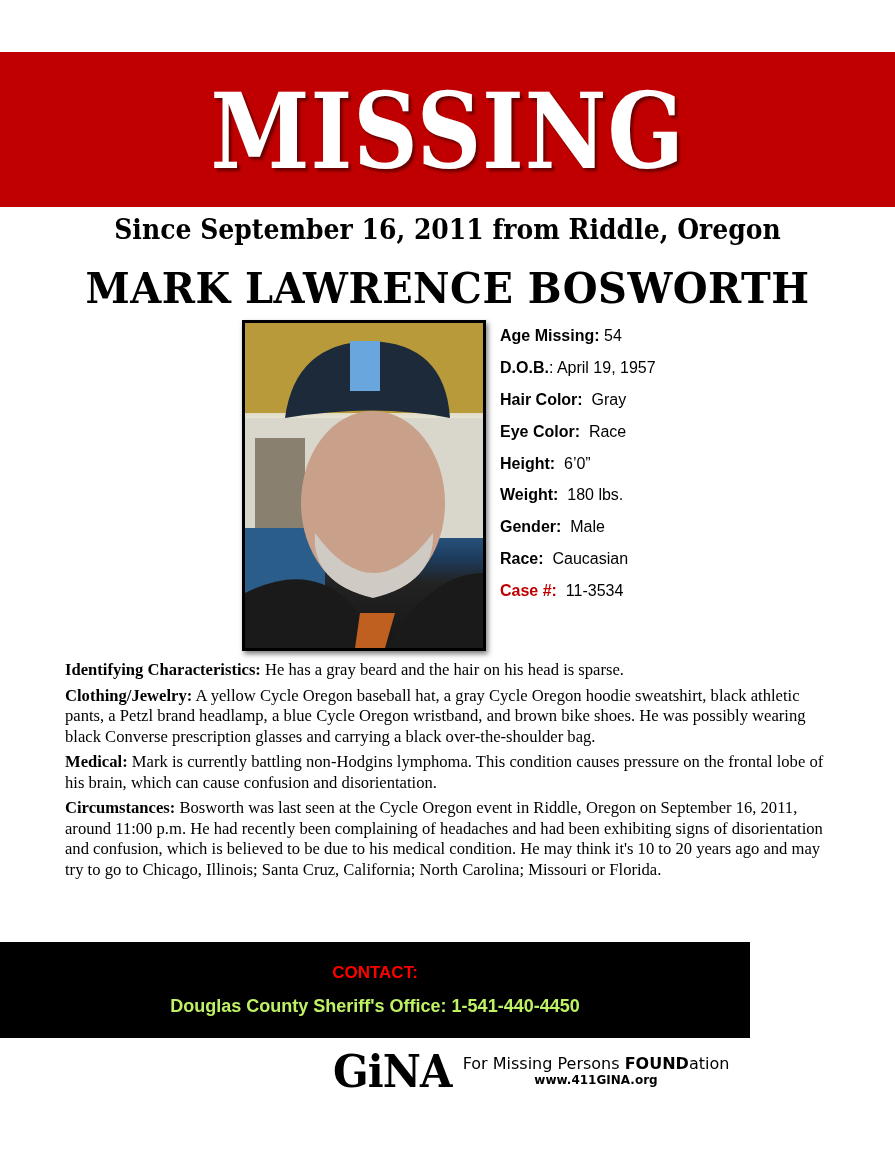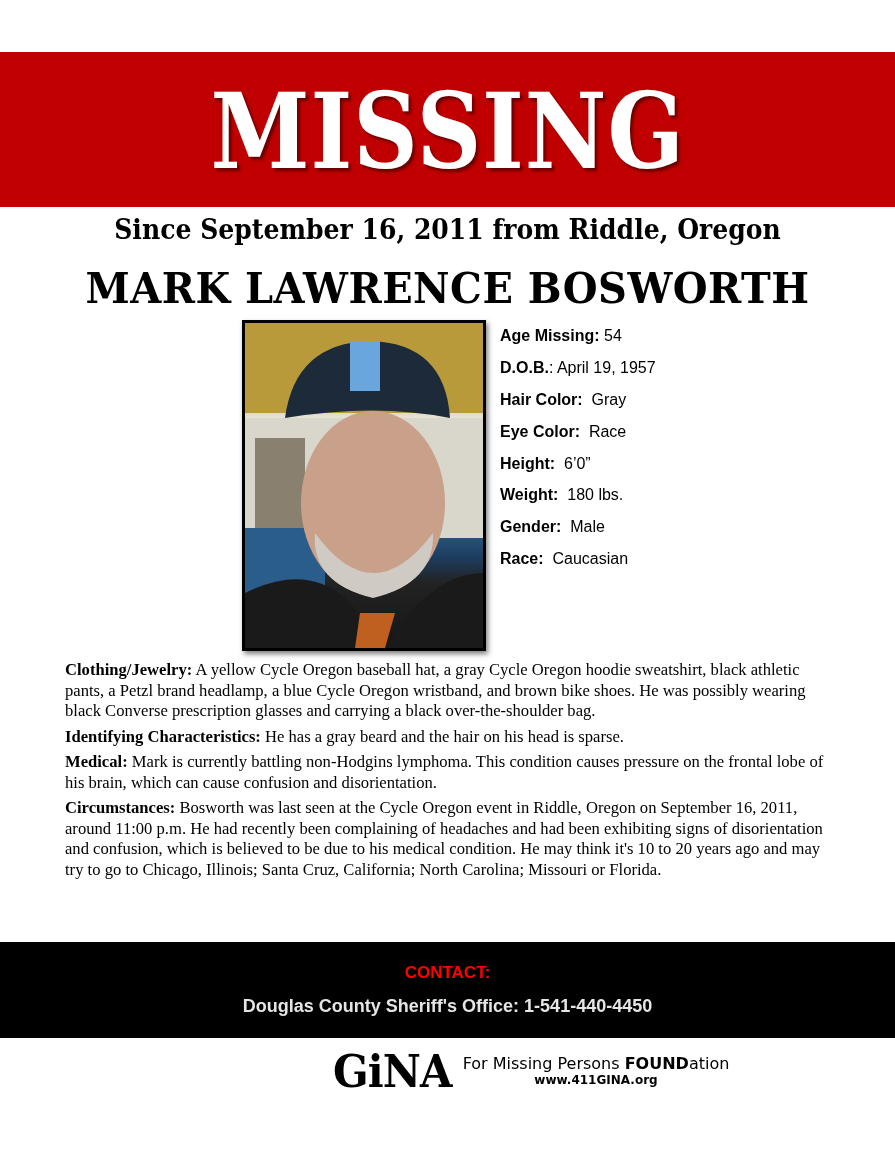--- a/index.html
+++ b/index.html
@@ -17,23 +17,23 @@
 
   .facts { position: absolute; left: 500px; top: 320px; font-family: "Liberation Sans", sans-serif; font-size: 16px; }
   .fact { height: 31.9px; line-height: 31.9px; white-space: nowrap; }
   .fact .lbl { font-weight: bold; }
   .fact.case .lbl { color: #c00000; }
 
   .details { position: absolute; left: 65px; top: 660px; width: 775px; font-family: "Liberation Serif", serif; font-size: 16.6px; line-height: 20.5px; }
   .details p { margin: 0 0 5px 0; }
   .details .lbl { font-weight: bold; }
 
-  .contact { position: absolute; left: 0; top: 942px; width: 895px; height: 96px; background: #000; font-family: "Liberation Sans", sans-serif; font-weight: bold; text-align: center; }
+  .contact { position: absolute; left: 0; top: 942px; width: 750px; height: 96px; background: #000; font-family: "Liberation Sans", sans-serif; font-weight: bold; text-align: center; }
   .contact-label { color: #ff0000; font-size: 17px; margin-top: 21px; line-height: 20px; }
-  .contact-line { color: #e5e5e5; font-size: 18px; margin-top: 12px; line-height: 22px; }
+  .contact-line { color: #bef264; font-size: 18px; margin-top: 12px; line-height: 22px; }
 
   .logo { position: absolute; left: 290px; top: 1048px; height: 48px; display: flex; align-items: center; margin-left: 40px; }
   .logo-mark { font-family: "DejaVu Serif", serif; font-weight: bold; font-size: 44px; letter-spacing: -1px; line-height: 1; transform: scaleX(0.95); }
   .logo-text { margin-left: 8px; font-family: "DejaVu Sans", sans-serif; text-align: center; }
   .logo-line1 { font-size: 16px; line-height: 16px; }
   .logo-line1 b { font-weight: bold; }
   .logo-line2 { font-size: 12px; font-weight: bold; line-height: 16px; }
 </style>
 </head>
 <body>
@@ -63,25 +63,26 @@
 
 <div class="facts">
   <div class="fact"><span class="lbl">Age Missing:</span><span style="white-space:pre"> 54</span></div>
   <div class="fact"><span class="lbl">D.O.B.</span><span style="white-space:pre">: April 19, 1957</span></div>
   <div class="fact"><span class="lbl">Hair Color:</span><span style="white-space:pre">  Gray</span></div>
   <div class="fact"><span class="lbl">Eye Color:</span><span style="white-space:pre">  Race</span></div>
   <div class="fact"><span class="lbl">Height:</span><span style="white-space:pre">  6’0”</span></div>
   <div class="fact"><span class="lbl">Weight:</span><span style="white-space:pre">  180 lbs.</span></div>
   <div class="fact"><span class="lbl">Gender:</span><span style="white-space:pre">  Male</span></div>
   <div class="fact"><span class="lbl">Race:</span><span style="white-space:pre">  Caucasian</span></div>
+  <div class="fact case"><span class="lbl">Case #:</span><span style="white-space:pre">  11-3534</span></div>
 </div>
 
 <div class="details">
+  <p><span class="lbl">Identifying Characteristics:</span><span>  He has a gray beard and the hair on his head is sparse.</span></p>
   <p><span class="lbl">Clothing/Jewelry:</span><span>  A yellow Cycle Oregon baseball hat, a gray Cycle Oregon hoodie sweatshirt, black athletic pants, a Petzl brand headlamp, a blue Cycle Oregon wristband, and brown bike shoes. He was possibly wearing black Converse prescription glasses and carrying a black over-the-shoulder bag.</span></p>
-  <p><span class="lbl">Identifying Characteristics:</span><span>  He has a gray beard and the hair on his head is sparse.</span></p>
   <p><span class="lbl">Medical:</span><span>  Mark is currently battling non-Hodgins lymphoma. This condition causes pressure on the frontal lobe of his brain, which can cause confusion and disorientation.</span></p>
   <p><span class="lbl">Circumstances:</span><span>  Bosworth was last seen at the Cycle Oregon event in Riddle, Oregon on September 16, 2011, around 11:00 p.m. He had recently been complaining of headaches and had been exhibiting signs of disorientation and confusion, which is believed to be due to his medical condition. He may think it's 10 to 20 years ago and may try to go to Chicago, Illinois; Santa Cruz, California; North Carolina; Missouri or Florida.</span></p>
 </div>
 
 <div class="contact">
   <div class="contact-label">CONTACT:</div>
   <div class="contact-line">Douglas County Sheriff's Office: 1-541-440-4450</div>
 </div>
 
 <div class="logo">

